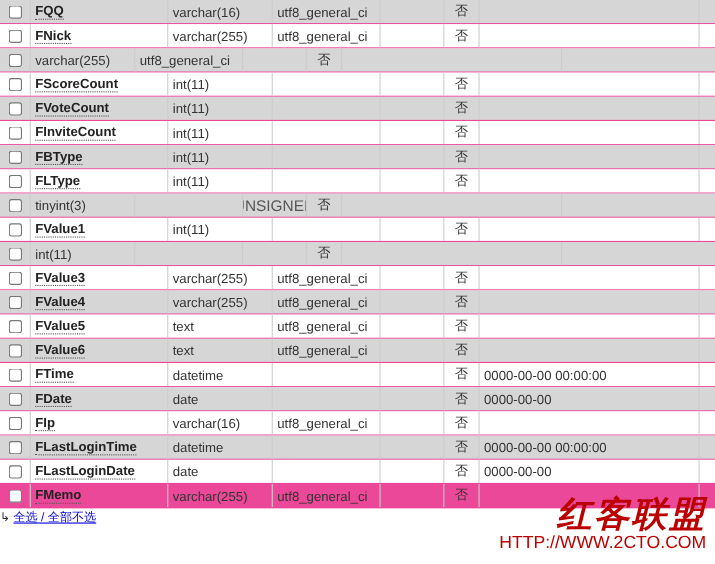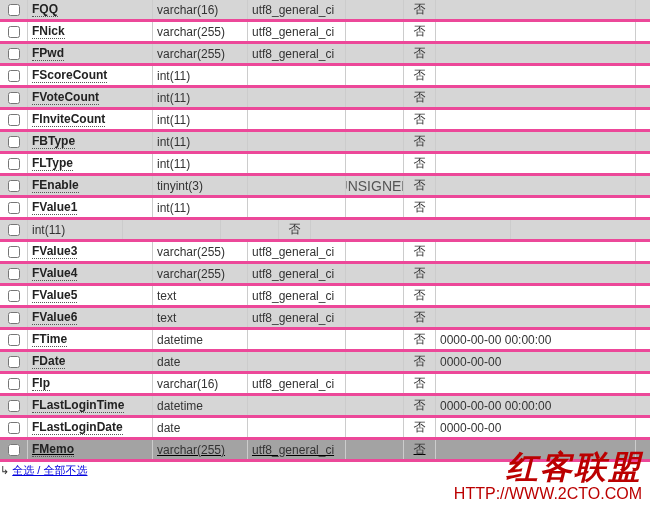--- a/index.html
+++ b/index.html
@@ -8,27 +8,27 @@
       font-size: 12px;
       background: #fff;
       width: 650px;
     }
     .table {
       width: 100%;
       border-collapse: collapse;
     }
     .row {
       display: flex;
-      border-bottom: 3px solid #ec4899;
+      border-bottom: 1px solid #ec4899;
       height: 22px;
       align-items: flex-start;
     }
     .row.odd { background: #d6d6d6; }
     .row.even { background: #ffffff; }
-    .row.hl { background: #a3a3a3; text-decoration: underline; }
+    .row.hl { background: #ec4899; }
     .cell {
       border-right: 1px solid #ccc;
       padding: 0 4px;
       height: 100%;
       display: flex;
       align-items: center;
       overflow: hidden;
       white-space: nowrap;
     }
     .c-chk { width: 28px; justify-content: center; }
@@ -106,23 +106,20 @@
       <div class="cell c-type">varchar(255)</div>
       <div class="cell c-coll">utf8_general_ci</div>
       <div class="cell c-attr"></div>
       <div class="cell c-null">否</div>
       <div class="cell c-def"></div>
     </div>
     <div class="row odd">
       <div class="cell c-chk">
         <input type="checkbox" style="">
       </div>
-      <div class="cell c-name">
-        <a href="#">FPwd</a>
-      </div>
       <div class="cell c-type">varchar(255)</div>
       <div class="cell c-coll">utf8_general_ci</div>
       <div class="cell c-attr"></div>
       <div class="cell c-null">否</div>
       <div class="cell c-def"></div>
     </div>
     <div class="row even">
       <div class="cell c-chk">
         <input type="checkbox" style="">
       </div>
@@ -183,23 +180,20 @@
       </div>
       <div class="cell c-type">int(11)</div>
       <div class="cell c-coll"></div>
       <div class="cell c-attr"></div>
       <div class="cell c-null">否</div>
       <div class="cell c-def"></div>
     </div>
     <div class="row odd">
       <div class="cell c-chk">
         <input type="checkbox" style="">
-      </div>
-      <div class="cell c-name">
-        <a href="#">FEnable</a>
       </div>
       <div class="cell c-type">tinyint(3)</div>
       <div class="cell c-coll"></div>
       <div class="cell c-attr">UNSIGNED</div>
       <div class="cell c-null">否</div>
       <div class="cell c-def"></div>
     </div>
     <div class="row even">
       <div class="cell c-chk">
         <input type="checkbox" style="">

